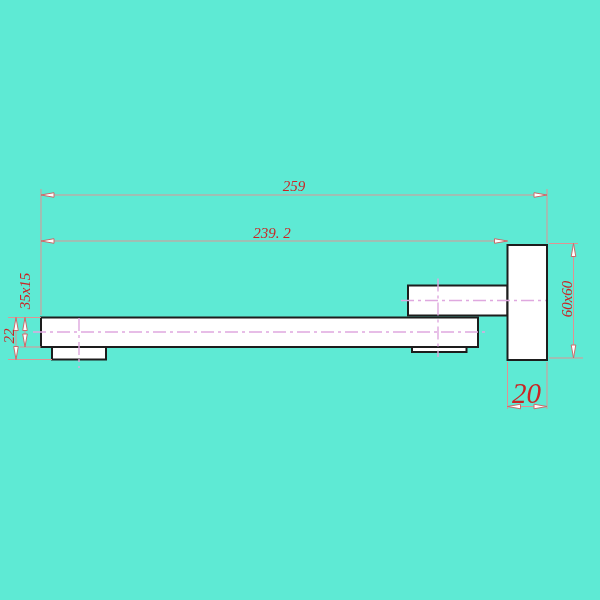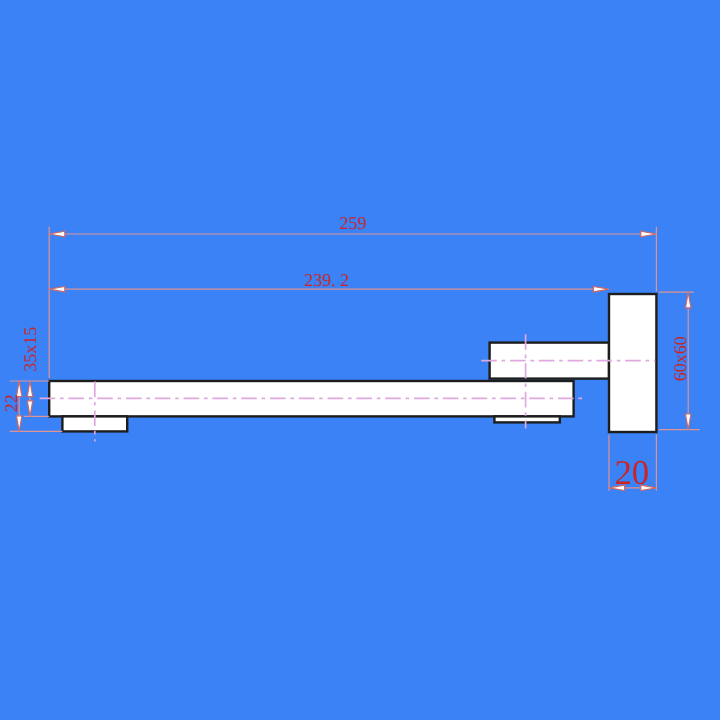--- a/index.html
+++ b/index.html
@@ -4,23 +4,24 @@
 <style>
   html, body {
     margin: 0;
     padding: 0;
     background: #ffffff;
   }
   #canvas {
     position: relative;
     width: 600px;
     height: 600px;
-    background: #3b82f6;
+    background: #5eead4;
     overflow: hidden;
     font-family: "Liberation Serif", "DejaVu Serif", serif;
+    font-style: italic;
   }
   svg { display: block; }
 
   .outline {
     fill: #ffffff;
     stroke: #1d1d1d;
     stroke-width: 2;
     stroke-linejoin: miter;
   }
   .centerline {

